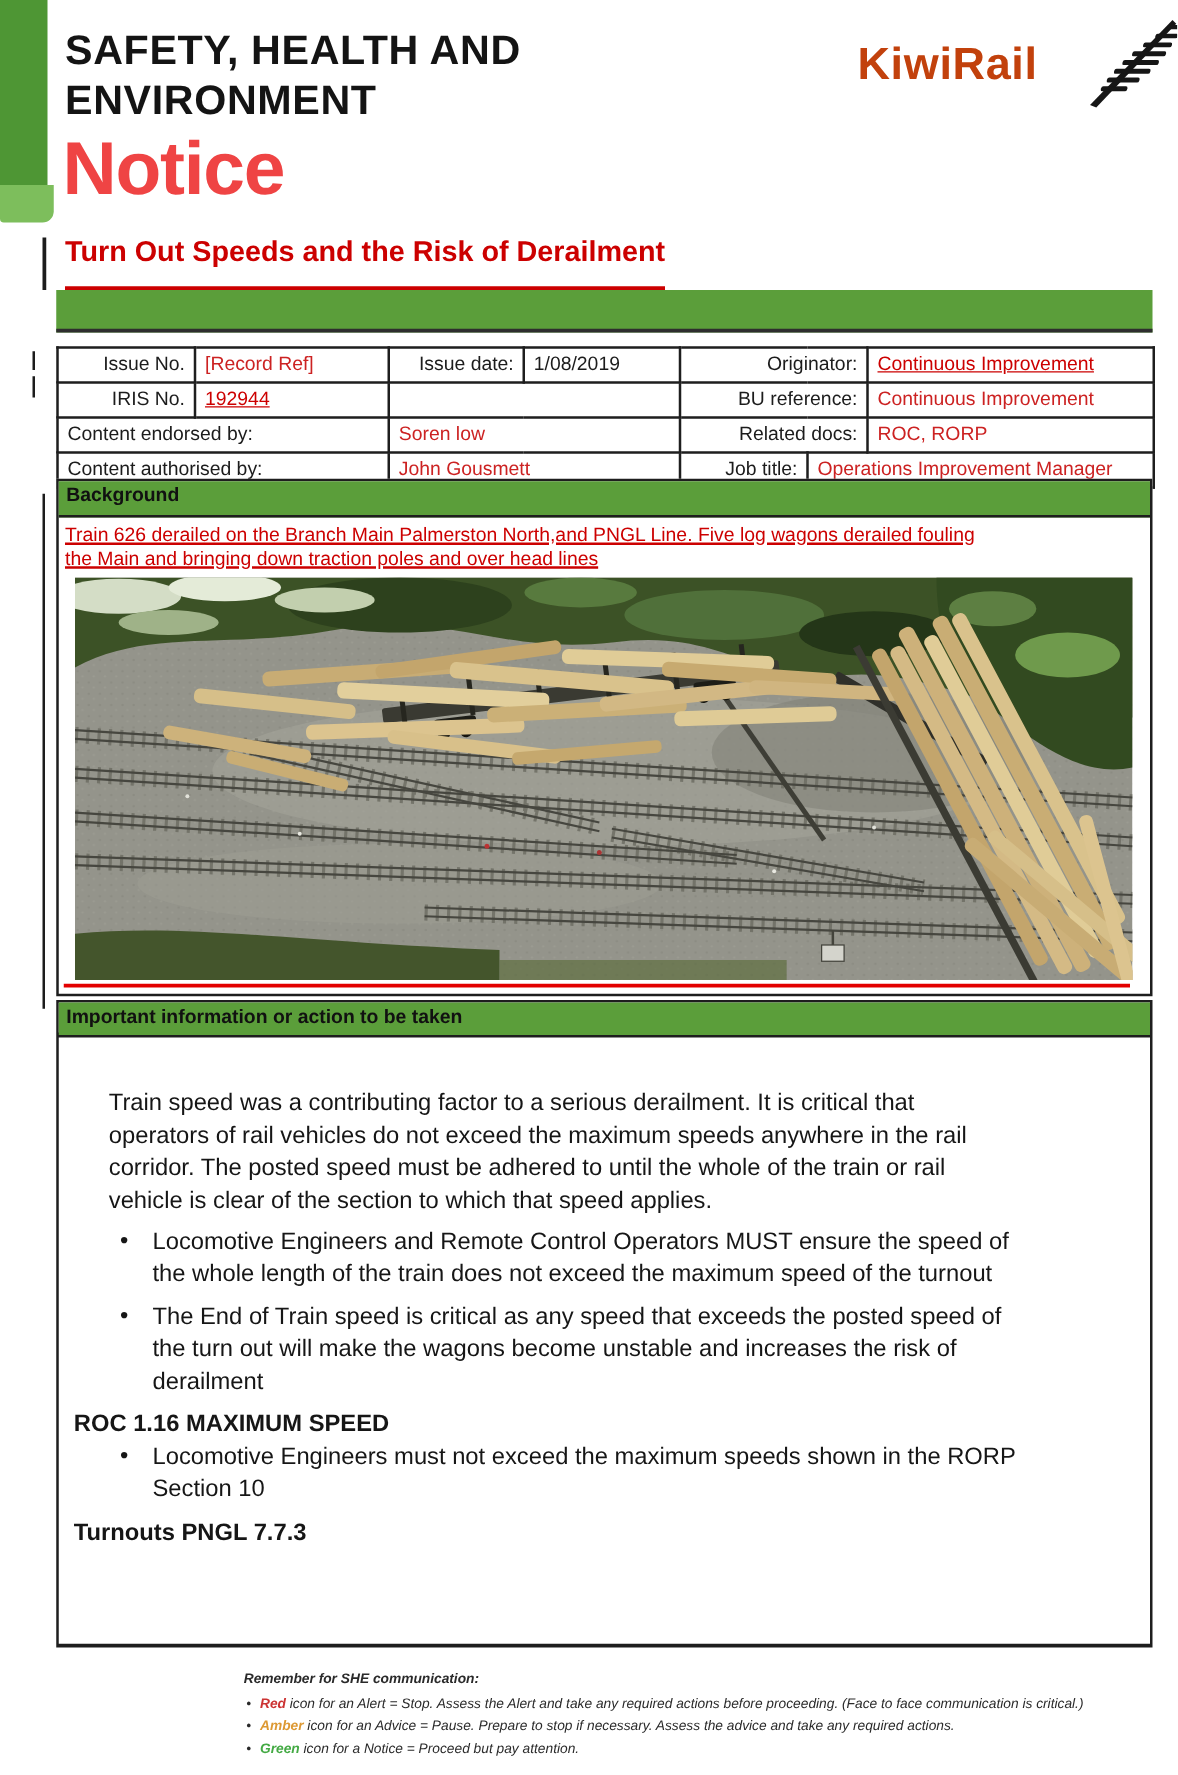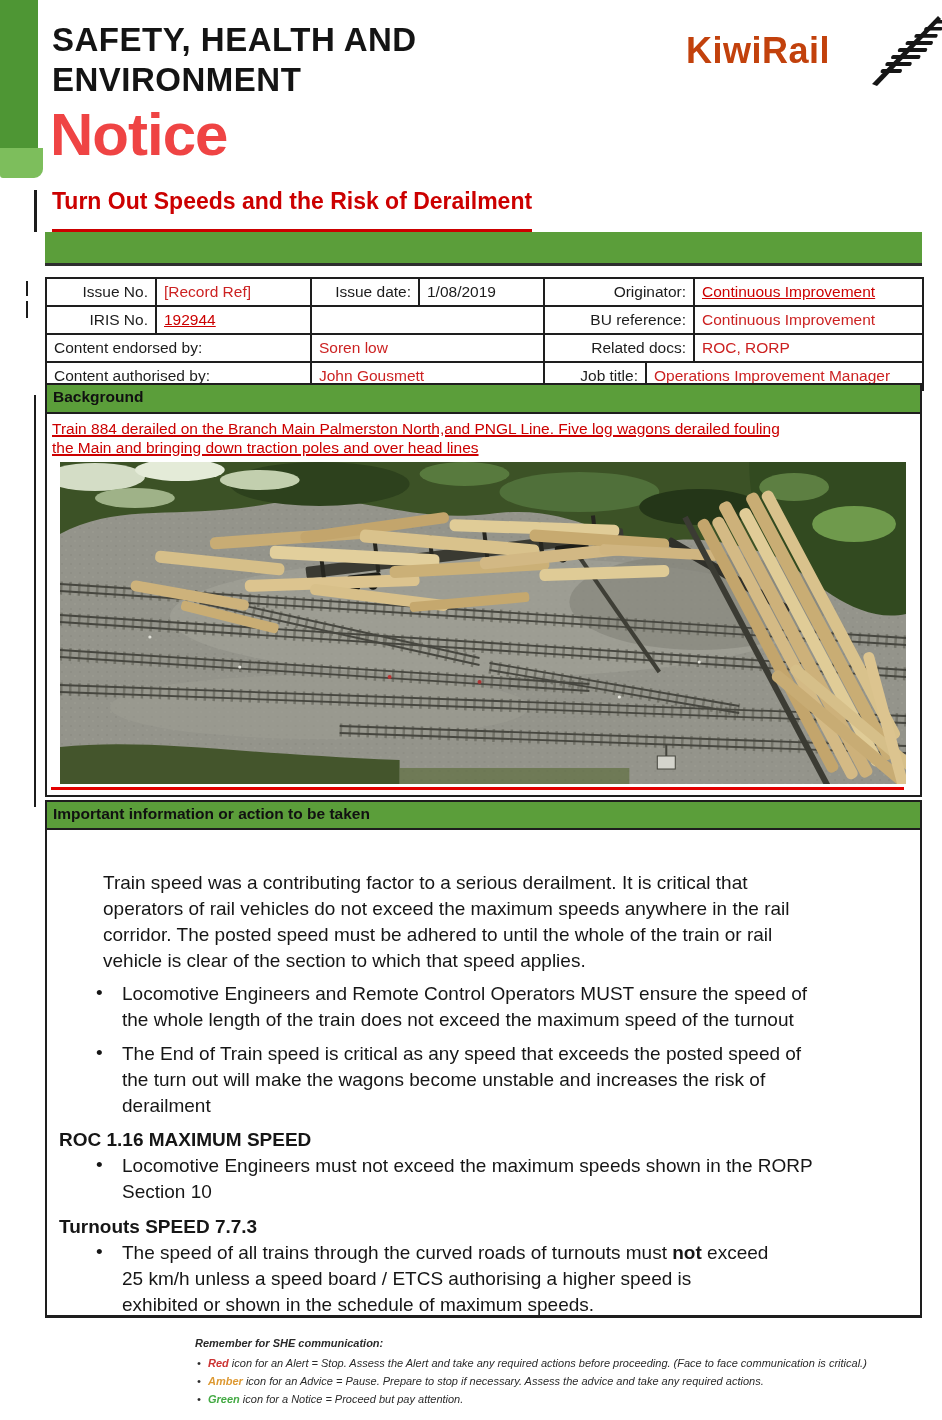--- a/index.html
+++ b/index.html
@@ -37,21 +37,21 @@
   .sec-head{height:24px;background:#5b9e3a;border-bottom:2px solid #1e1e1e;font-size:15.5px;font-weight:bold;
         color:#111;padding:3px 12px 0 6px;box-sizing:content-box;}
   .bg-text{margin:5px 6px 0 5px;font-size:15.5px;line-height:19px;color:#cc0000;text-decoration:underline;
         text-decoration-thickness:1.5px;white-space:pre-line;}
   .photo{margin:5px 14px 0 13px;height:322px;}
   .photo svg{display:block;width:100%;height:100%;}
   .photo-underline{height:3px;background:#e30000;margin:3px 16px 0 4px;}
   .imp-head-box{top:800px;height:28px;border:2px solid #1e1e1e;}
   .imp-head-box .sec-head{border-bottom:none;height:24px;}
   .body-box{top:828px;height:490px;border:2px solid #1e1e1e;border-bottom-width:3px;font-size:19px;line-height:26px;color:#161616;}
-  .para{margin:40px 30px 0 56px;width:792px;white-space:pre-line;}
+  .para{margin:40px 30px 0 40px;width:792px;white-space:pre-line;}
   .bul{position:relative;margin:7px 30px 0 75px;width:792px;white-space:pre-line;}
   .bul::before{content:"\2022";position:absolute;left:-26px;top:-1px;font-size:19px;}
   .bhead{margin:8px 0 0 12px;font-weight:bold;}
   
   .footer{position:absolute;left:195px;top:1334px;width:720px;font-size:11px;line-height:18px;
         font-style:italic;color:#2a2a2a;}
   .f-title{font-weight:bold;margin-bottom:2px;}
   .f-line{position:relative;padding-left:13px;}
   .f-line::before{content:"\2022";position:absolute;left:2px;top:0;}
   .f-word{font-weight:bold;}
@@ -135,21 +135,21 @@
       <td class="lab-l" colspan="2">Content authorised by:</td>
       <td class="val" colspan="2">John Gousmett</td>
       <td class="lab">Job title:</td>
       <td class="val" colspan="2">Operations Improvement Manager</td>
     </tr>
   </tbody>
     </table>
 
   <div class="sec-box bg-box">
     <div class="sec-head">Background</div>
-    <div class="bg-text">Train 884 derailed on the Branch Main Palmerston North,and PNGL Line. Five log wagons derailed fouling
+    <div class="bg-text">Train 626 derailed on the Branch Main Palmerston North,and PNGL Line. Five log wagons derailed fouling
 the Main and bringing down traction poles and over head lines</div>
     <div class="photo">
       <svg viewBox="0 0 847 322" preserveAspectRatio="none">
         <defs>
           <pattern id="grain" width="9" height="9" patternUnits="userSpaceOnUse">
             <rect width="9" height="9" fill="none"></rect>
             <circle cx="2" cy="3" r="1" fill="#7d7d74"></circle>
             <circle cx="6" cy="7" r="0.9" fill="#a8a89d"></circle>
           </pattern>
         </defs>
@@ -281,24 +281,21 @@
 corridor. The posted speed must be adhered to until the whole of the train or rail
 vehicle is clear of the section to which that speed applies.</div>
     <div class="bul">Locomotive Engineers and Remote Control Operators MUST ensure the speed of
 the whole length of the train does not exceed the maximum speed of the turnout</div>
     <div class="bul" style="margin-top:8px">The End of Train speed is critical as any speed that exceeds the posted speed of
 the turn out will make the wagons become unstable and increases the risk of
 derailment</div>
     <div class="bhead">ROC 1.16 MAXIMUM SPEED</div>
     <div class="bul" style="margin-top:0">Locomotive Engineers must not exceed the maximum speeds shown in the RORP
 Section 10</div>
-    <div class="bhead" style="margin-top:9px">Turnouts  SPEED 7.7.3</div>
-    <div class="bul" style="margin-top:0"><span>The speed of all trains through the curved roads of turnouts must </span><b>not</b><span> exceed
-25 km/h unless a speed board / ETCS authorising a higher speed is
-exhibited or shown in the schedule of maximum speeds.</span></div>
+    <div class="bhead" style="margin-top:9px">Turnouts  PNGL 7.7.3</div>
   </div>
 
   <div class="footer">
     <div class="f-title">Remember for SHE communication:</div>
     <div class="f-line"><span class="f-word f-red">Red</span><span> icon for an Alert = Stop. Assess the Alert and take any required actions before proceeding. (Face to face communication is critical.)</span></div>
     <div class="f-line"><span class="f-word f-amber">Amber</span><span> icon for an Advice = Pause. Prepare to stop if necessary.  Assess the advice and take any required actions.</span></div>
     <div class="f-line"><span class="f-word f-green">Green</span><span> icon for a Notice = Proceed but pay attention.</span></div>
   </div>
 
 </div>

